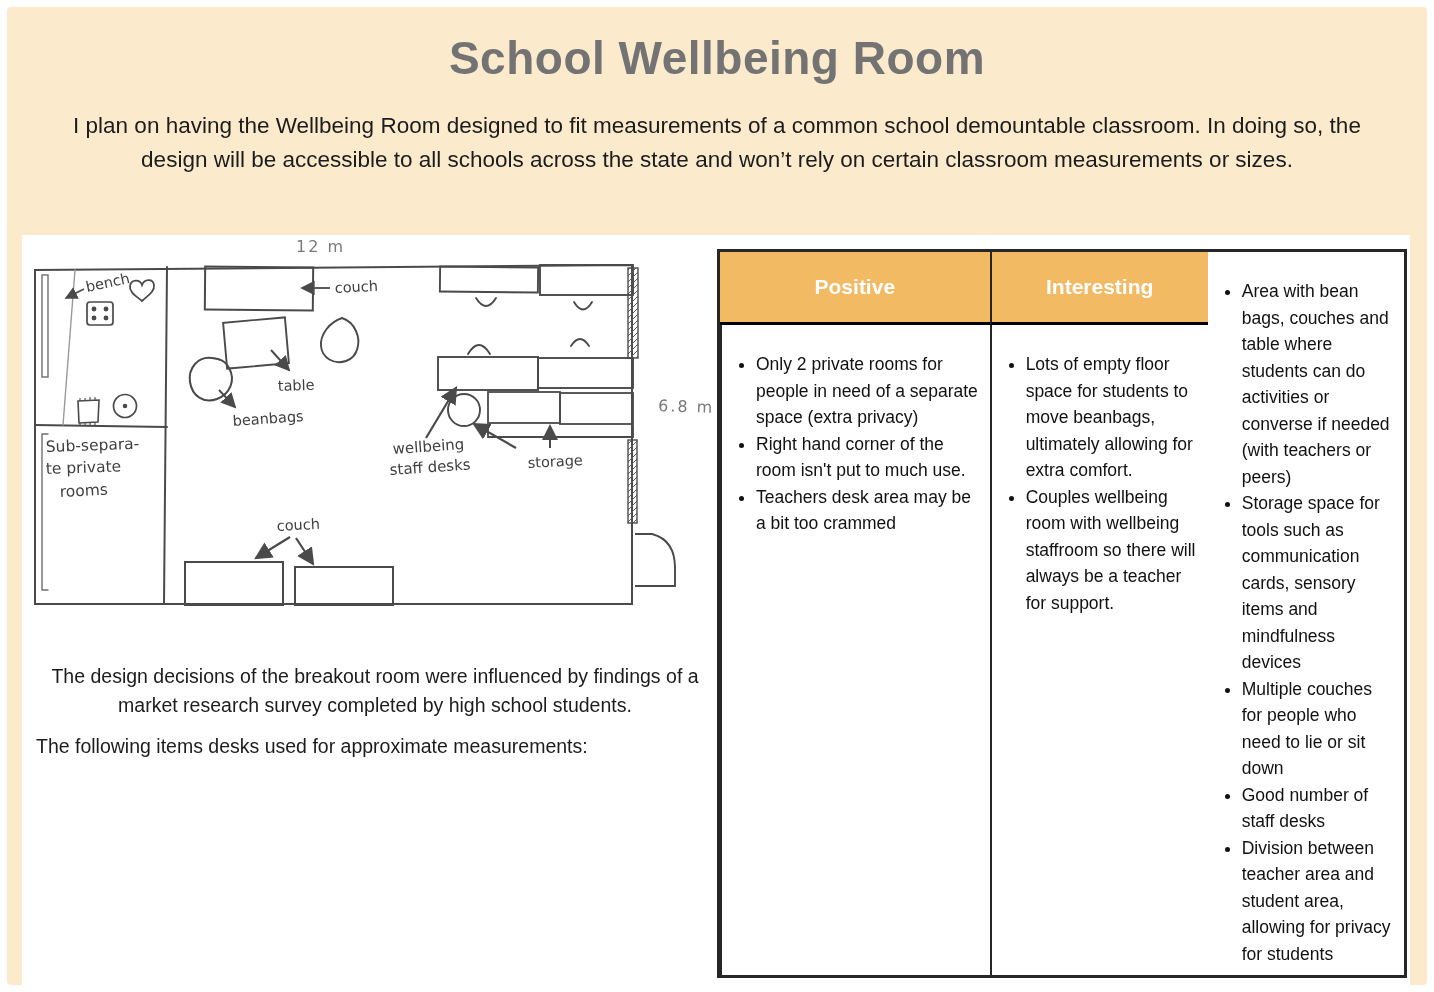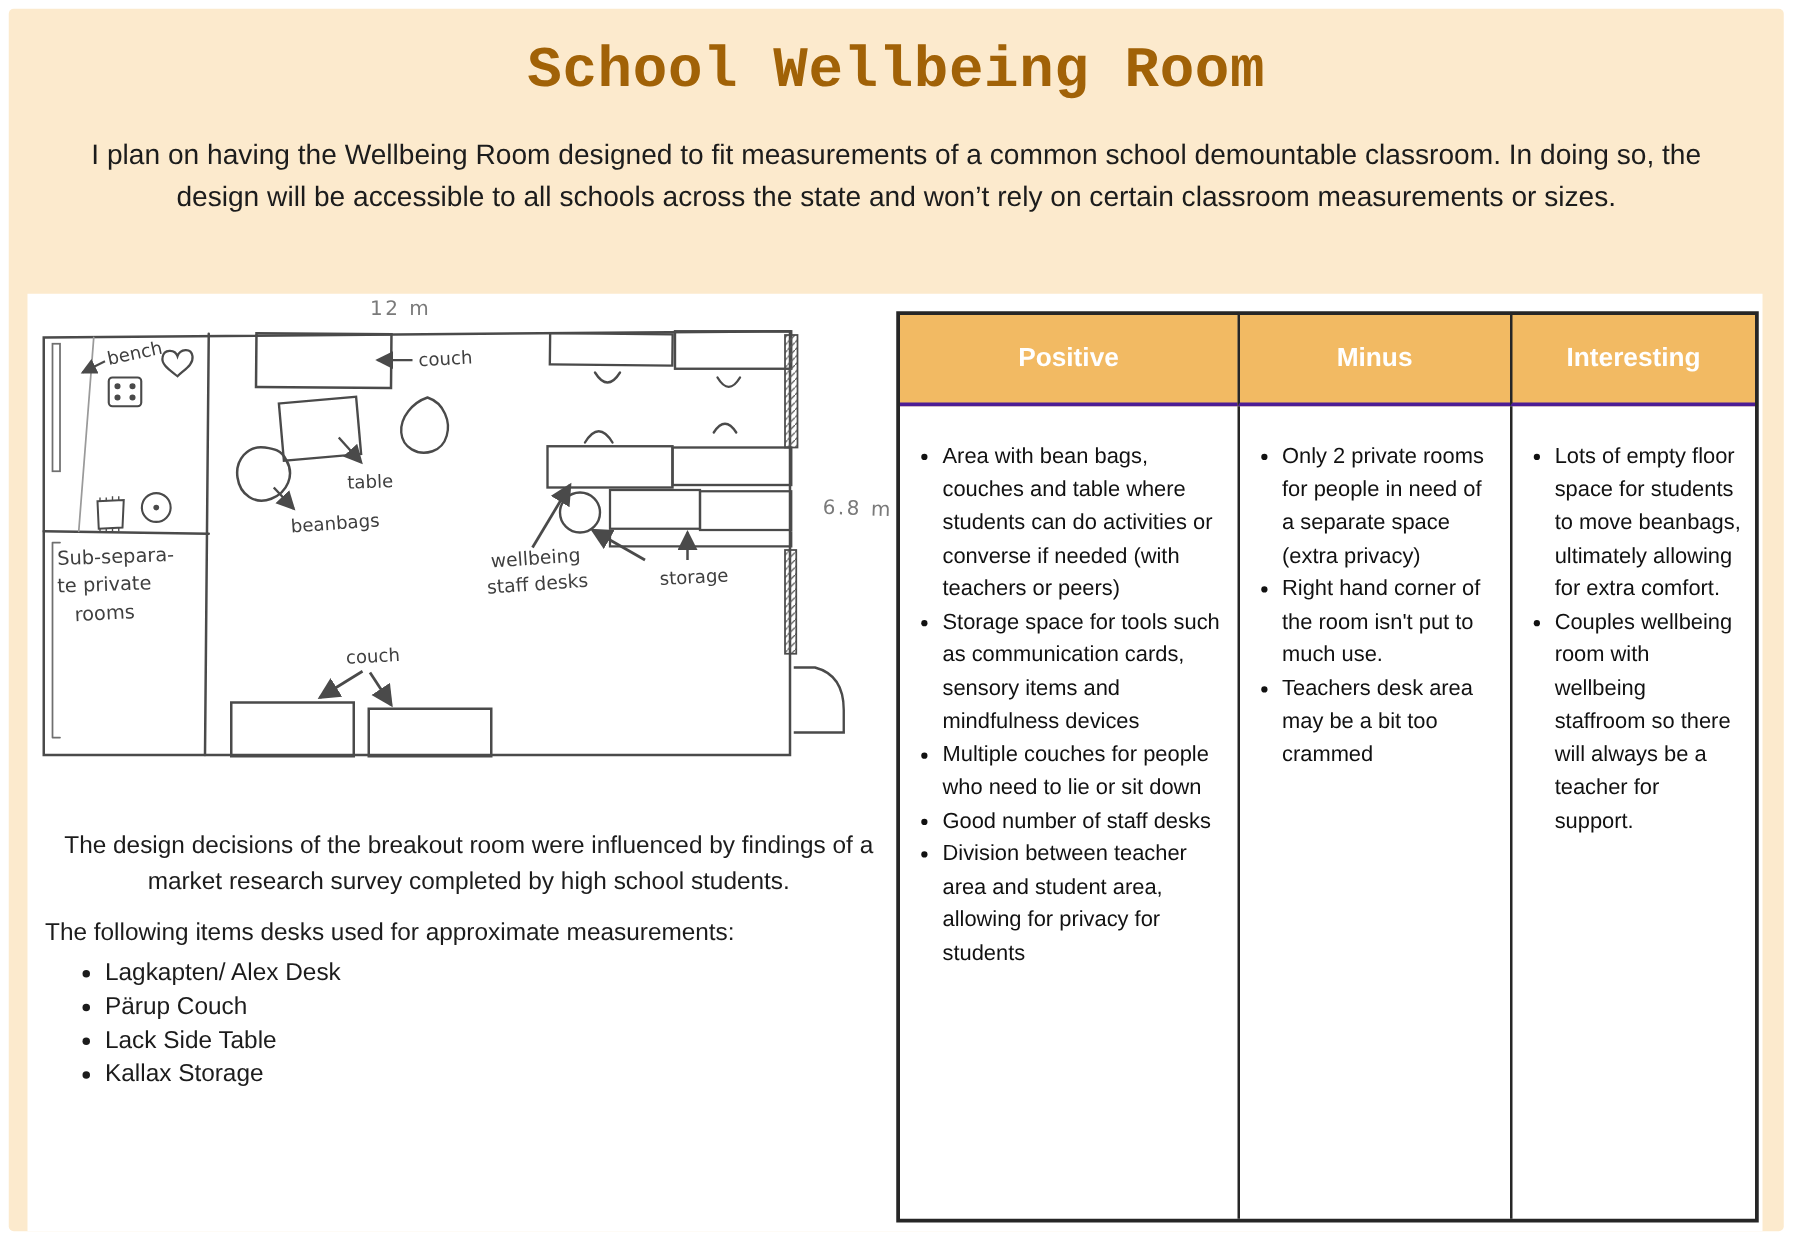--- a/index.html
+++ b/index.html
@@ -4,21 +4,21 @@
 <style>
   * { margin:0; padding:0; box-sizing:border-box; }
   html,body { width:1434px; height:992px; background:#ffffff; font-family:"Liberation Sans", sans-serif; overflow:hidden; }
   .canvas {
     position:absolute; left:7px; top:7px; width:1420px; height:978px;
     background:#FCEACD; border-radius:4px;
   }
   
   .hdr { padding-top:24px; text-align:center; }
   .title {
-    font-size:46px; font-weight:bold; color:#a16207; letter-spacing:0.5px;font-family:Liberation Mono, monospace;
+    font-size:46px; font-weight:bold; color:#737373; letter-spacing:0.5px;
   }
   .intro {
     margin:24px auto 0; width:1300px; font-size:22.5px; line-height:34px;
     color:#1c1c1c; text-align:center;
   }
   
   .panel {
     position:absolute; left:15px; top:228px; width:1388px; height:750px;
     background:#ffffff;
   }
@@ -35,21 +35,21 @@
   .measurements li { line-height:27px; }
   
   .pmi {
     position:absolute; left:695px; top:14px; width:690px; height:729px;
     display:grid; grid-template-columns:272fr 220fr 198fr; grid-template-rows:73px 1fr;
     border:3px solid #262626; background:#ffffff;
   }
   .pmi-h {
     background:#F2BA63; color:#ffffff; font-weight:bold; font-size:21px;
     display:flex; align-items:center; justify-content:center;
-    border-bottom:3px solid #4c1d95;
+    border-bottom:3px solid #000000;
   }
   .pmi-h + .pmi-h, .pmi-c + .pmi-c { border-left:2px solid #262626; }
   .pmi-c { padding:26px 10px 10px 8px; color:#111111; }
   .pmi-c ul { list-style:disc; padding-left:26px; }
   .pmi-c li { font-size:17.5px; line-height:26.5px; }
   .pmi-c li b { font-weight:normal; }
   
   svg text { font-family:"DejaVu Sans", sans-serif; fill:#3f3f3f; }
   .hw { font-size:14.5px; }
   .dim { font-size:16px; fill:#7a7a7a; letter-spacing:2px; }
@@ -164,31 +164,24 @@
         <rect x="265" y="329" width="98" height="38" stroke="#4a4a4a" stroke-width="2" fill="none"></rect>
         <text class="hw" x="247" y="293" transform="rotate(-3 247 293)" font-size="15.5">couch</text>
         <path d="M260,299 L226,320" stroke="#4a4a4a" stroke-width="2.2" fill="none" marker-end="url(#ah)"></path>
         <path d="M266,300 L283,326" stroke="#4a4a4a" stroke-width="2.2" fill="none" marker-end="url(#ah)"></path>
       </svg>
     </div>
 
     <div class="design-note">The design decisions of the breakout room were influenced by findings of a market research survey completed by high school students.</div>
     <div class="measurements">
       <div>The following items desks used for approximate measurements:</div>
-      <ul>
-          <li>Lagkapten/ Alex Desk</li>
-          <li>Pärup Couch</li>
-          <li>Lack Side Table</li>
-          <li>Kallax Storage</li>
-        </ul>
     </div>
 
     <div class="pmi">
       <div class="pmi-h">Positive</div>
-      <div class="pmi-h">Minus</div>
       <div class="pmi-h">Interesting</div>
       <div class="pmi-c">
         <ul>
             <li>Area with <b>bean bags, couches and table</b> where students can do activities or converse if needed (with teachers or peers)</li>
             <li><b>Storage space</b> for tools such as communication cards, sensory items and mindfulness devices</li>
             <li>Multiple <b>couches</b> for people who need to lie or sit down</li>
             <li>Good number of <b>staff desks</b></li>
             <li>Division between teacher area and student area, allowing for <b>privacy</b> for students</li>
           </ul>
       </div>

